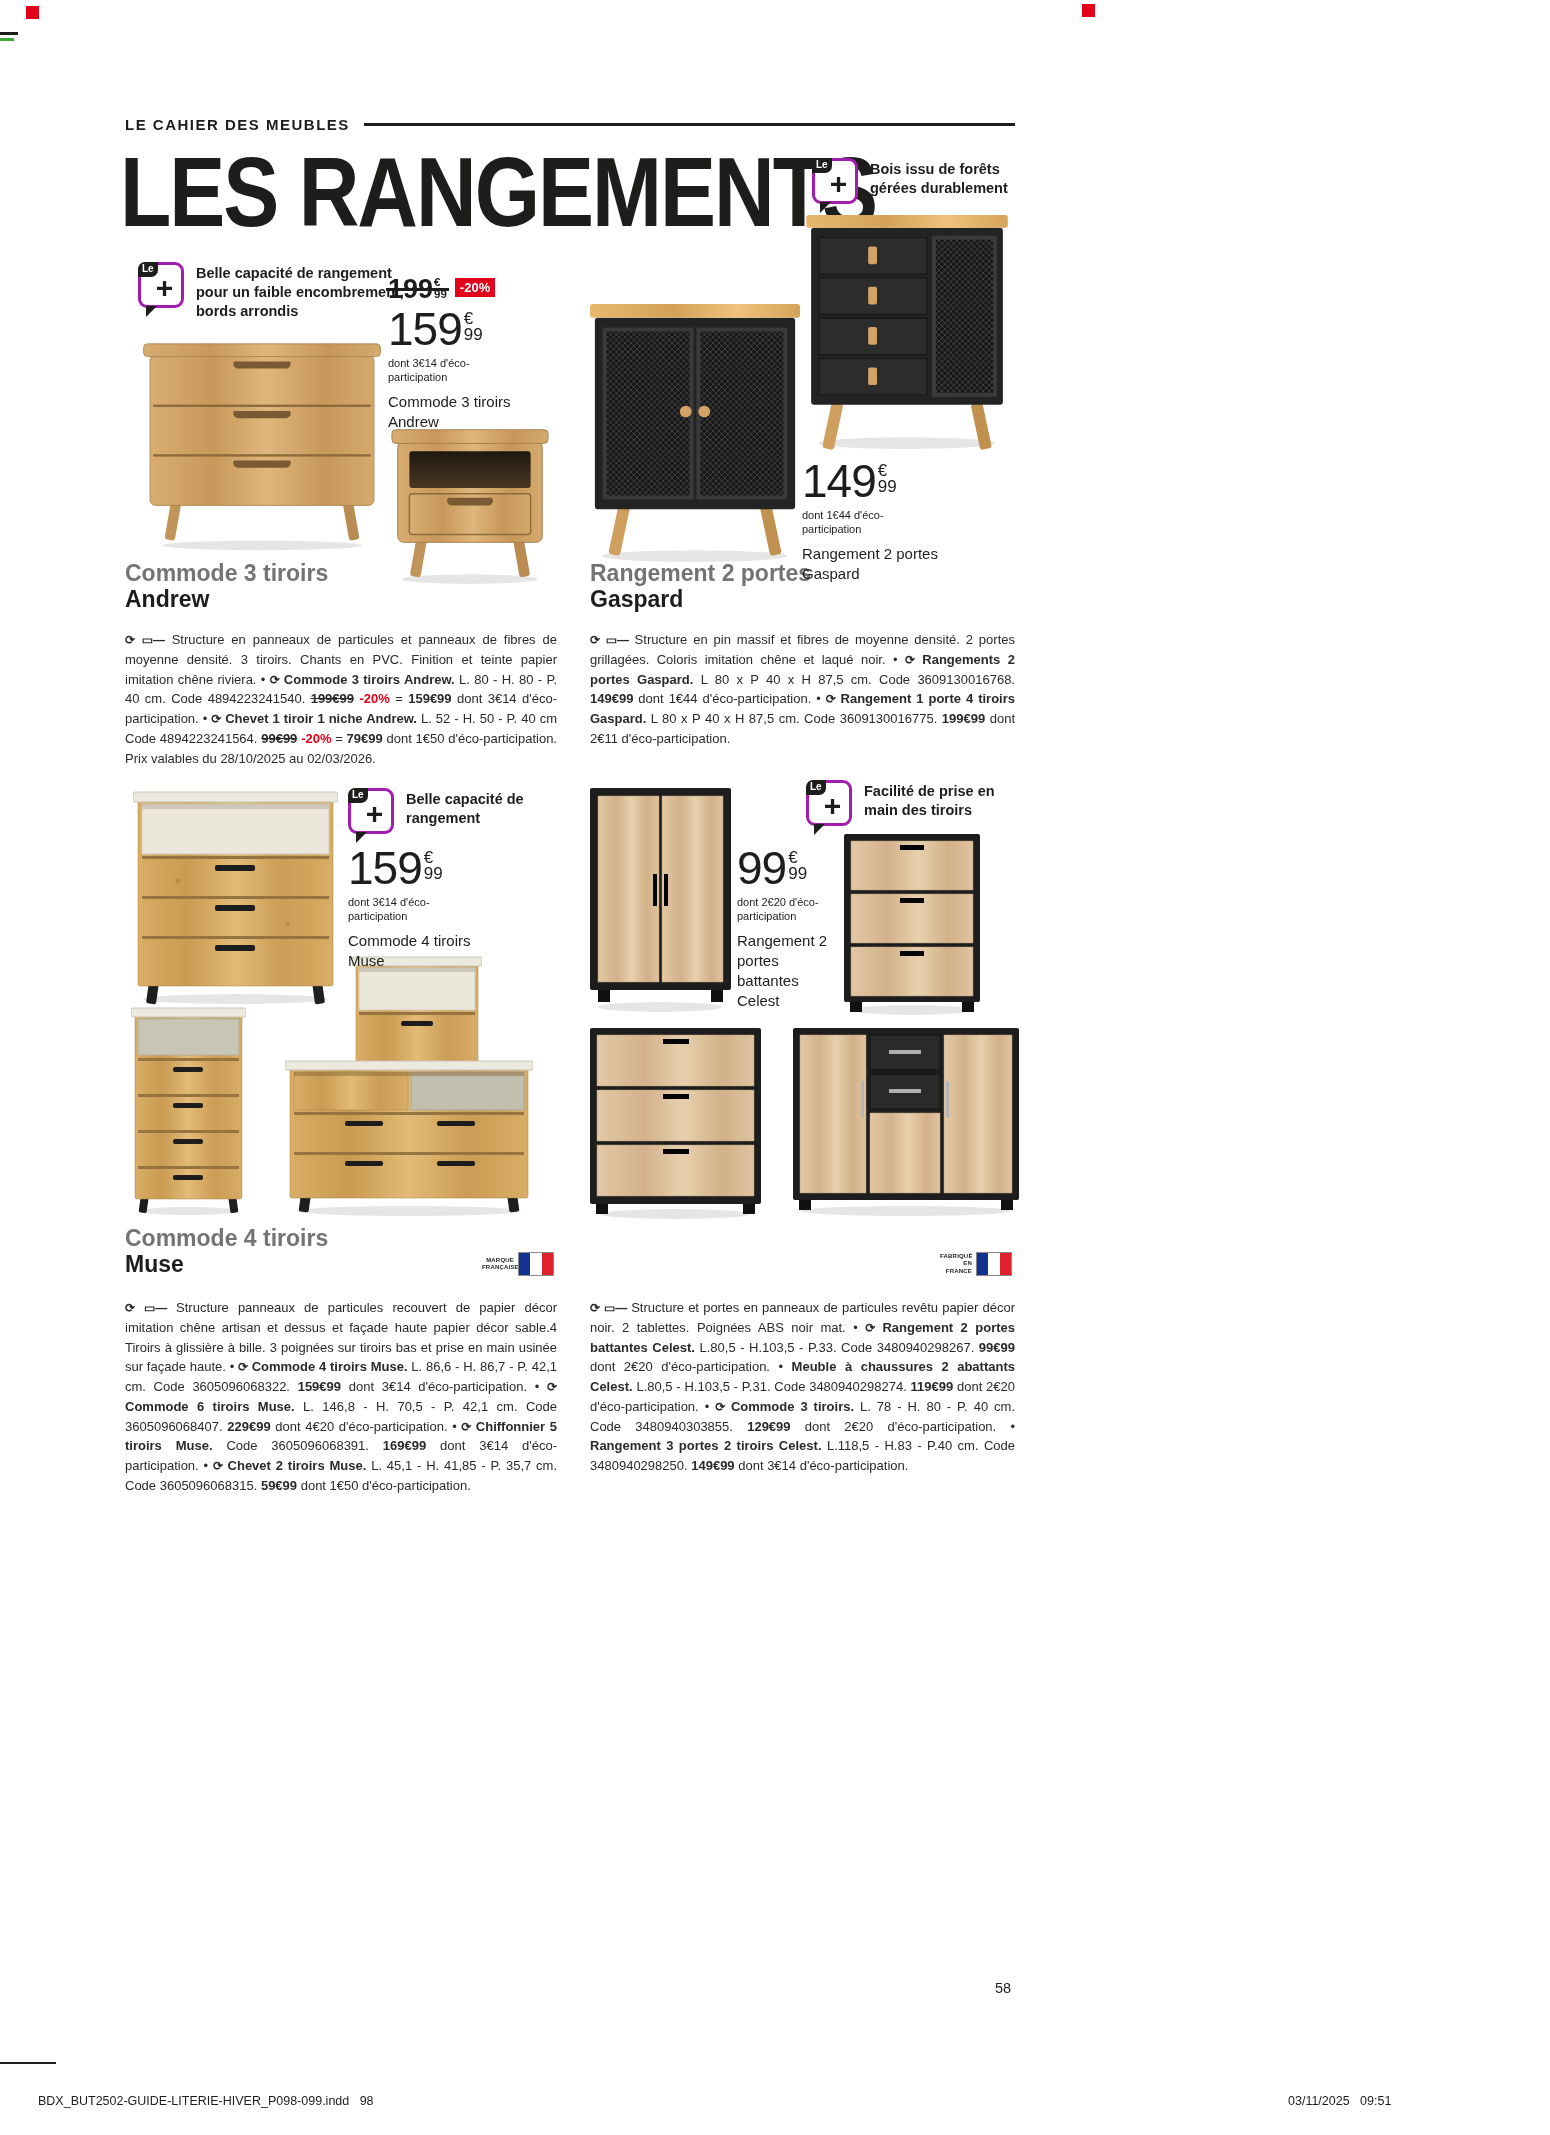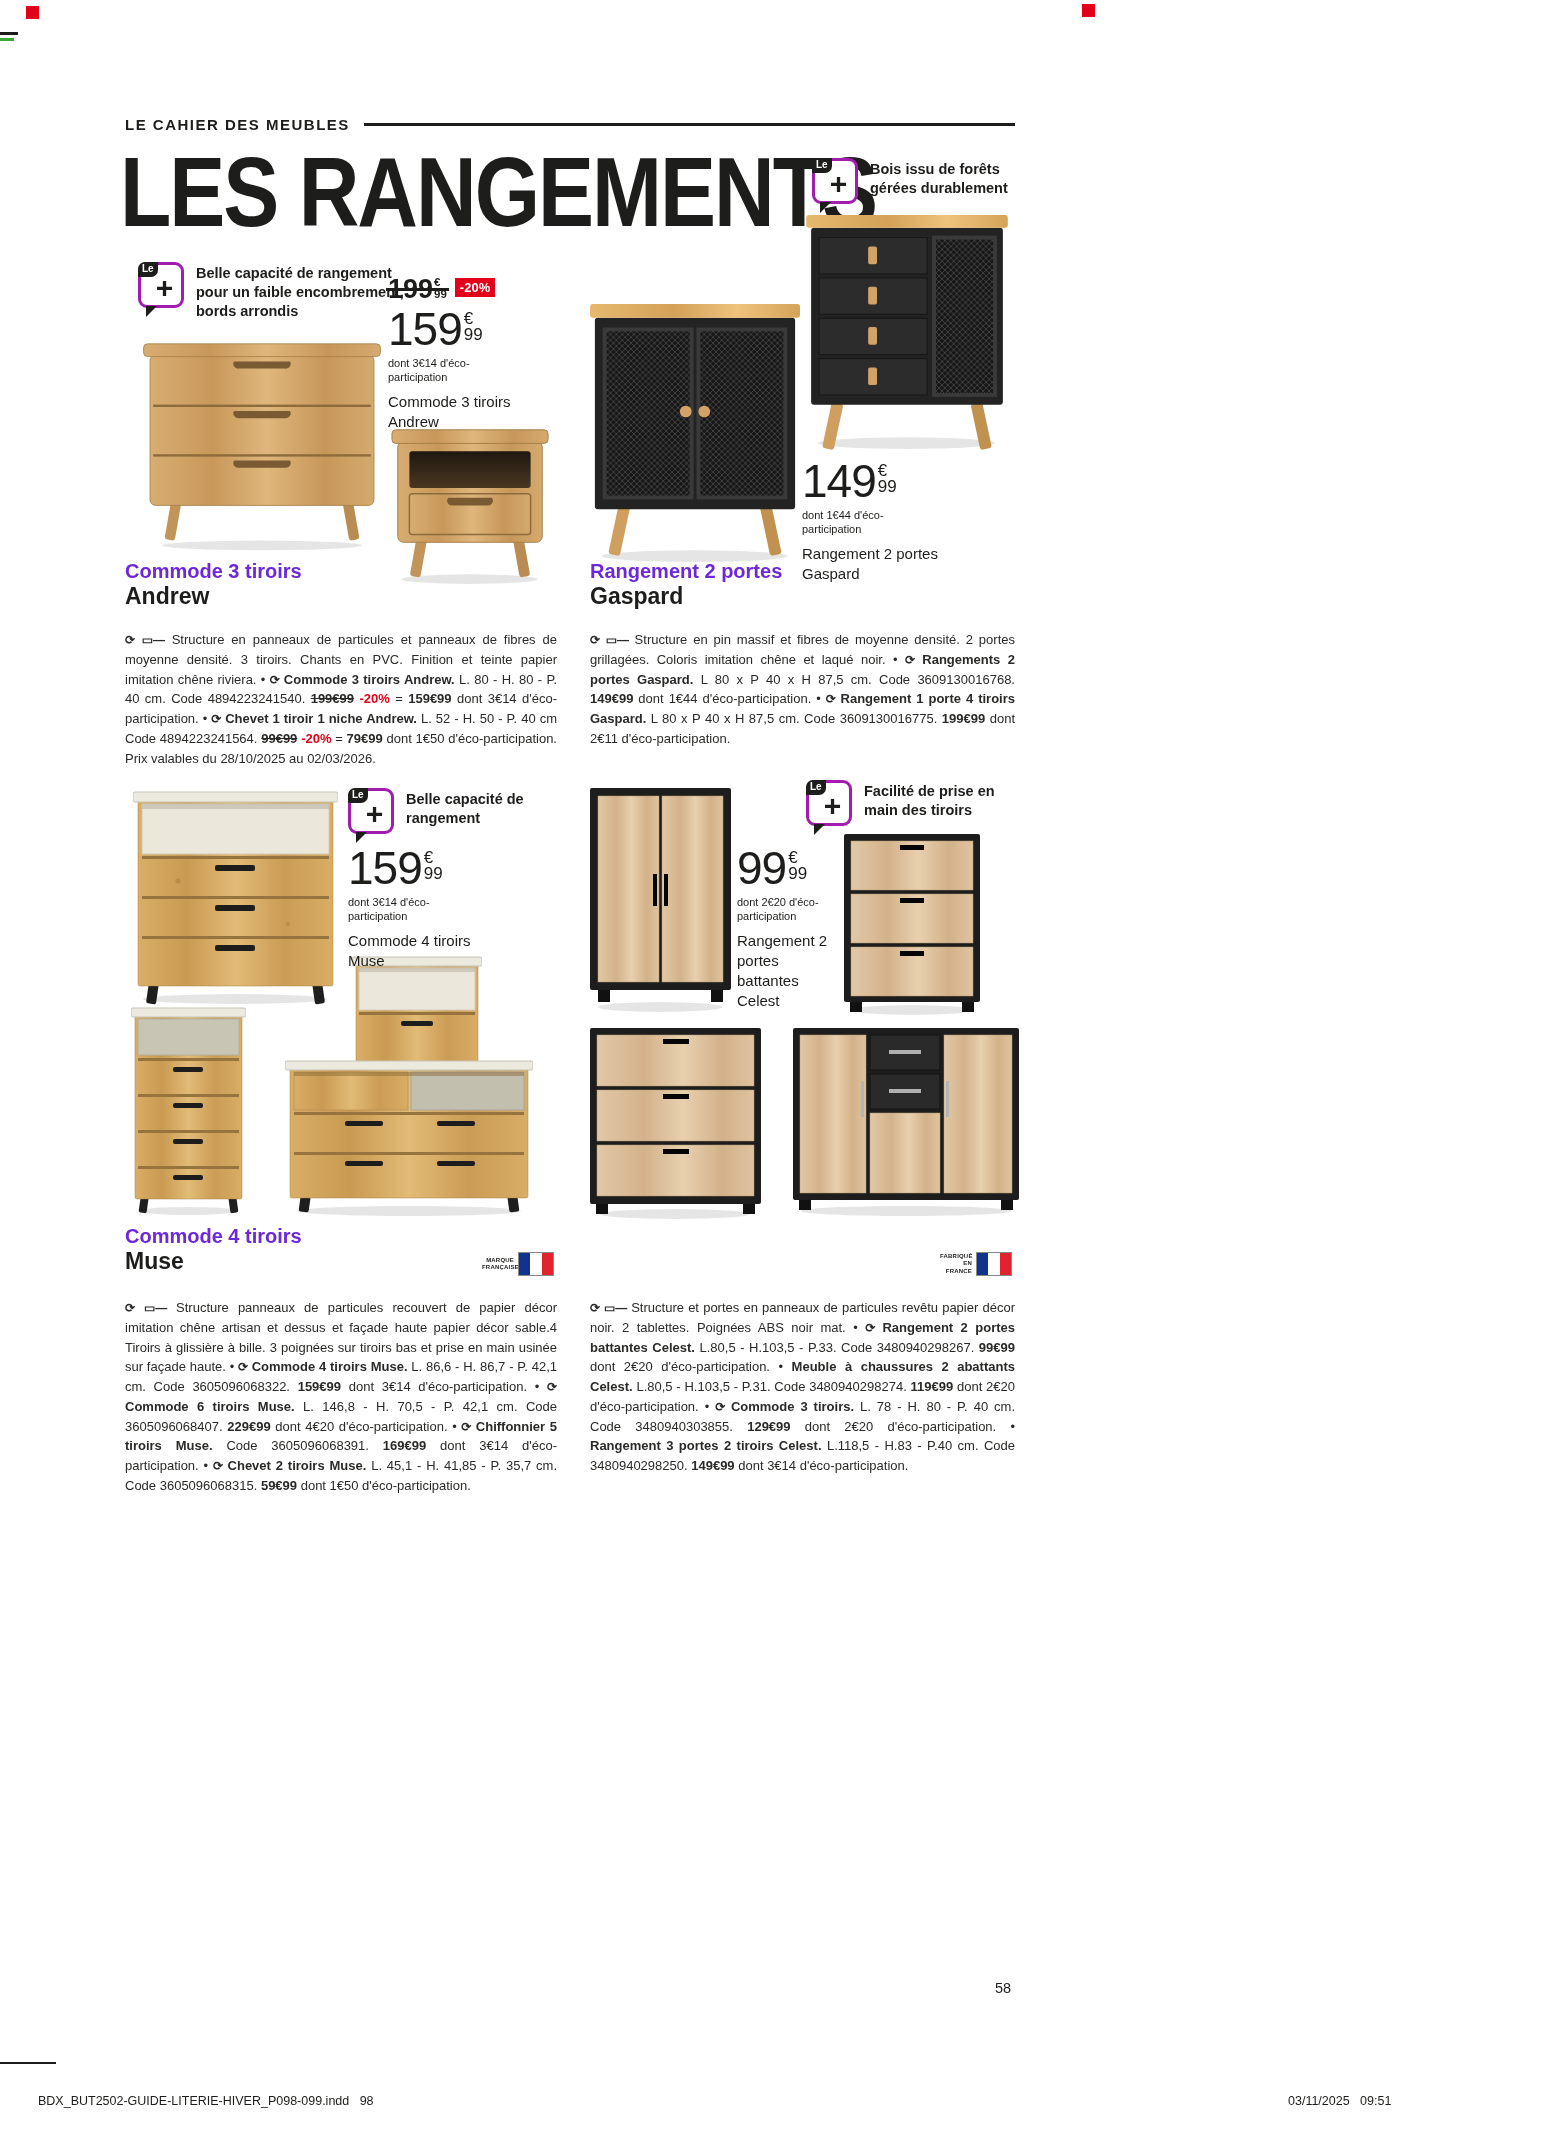--- a/index.html
+++ b/index.html
@@ -40,21 +40,21 @@
   .op-int{font-size:27px;line-height:1;}
   .op-sup{display:inline-flex;flex-direction:column;font-size:11.5px;line-height:1;margin-left:1px;padding-top:1px;}
   .discount-badge{background:#e2001a;color:#fff;font-size:13px;font-weight:bold;padding:3px 5px;line-height:1;margin-top:2px;}
   .bigprice{display:flex;align-items:flex-start;font-weight:normal;}
   .bp-int{font-size:46px;line-height:0.95;letter-spacing:-1px;}
   .bp-sup{display:inline-flex;flex-direction:column;font-size:17px;line-height:0.95;margin-left:2px;padding-top:3px;}
   .eco{font-size:11px;line-height:1.3;width:110px;margin-top:4px;}
   .price-caption{font-size:15px;line-height:1.32;margin-top:8px;}
 
   
-  .pt-type{color:#6d28d9;font-size:20px;font-weight:bold;line-height:1.15;}
+  .pt-type{color:#737373;font-size:23px;font-weight:bold;line-height:1.15;}
   .pt-name{color:#1d1d1b;font-size:23px;font-weight:bold;line-height:1.15;}
 
   
   .desc{font-size:13px;line-height:1.52;text-align:justify;color:#2a2a28;}
   .seg-b{font-weight:bold;}
   .seg-s{font-weight:bold;text-decoration:line-through;}
   .seg-r{color:#e2001a;font-weight:bold;}
   .seg-i{font-weight:bold;font-size:12px;}
 
   

